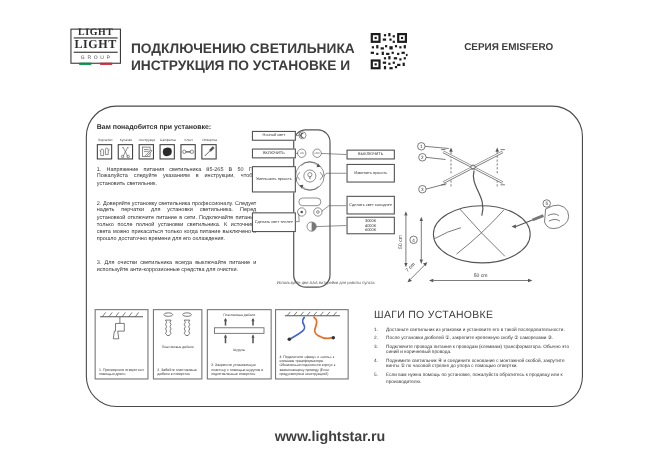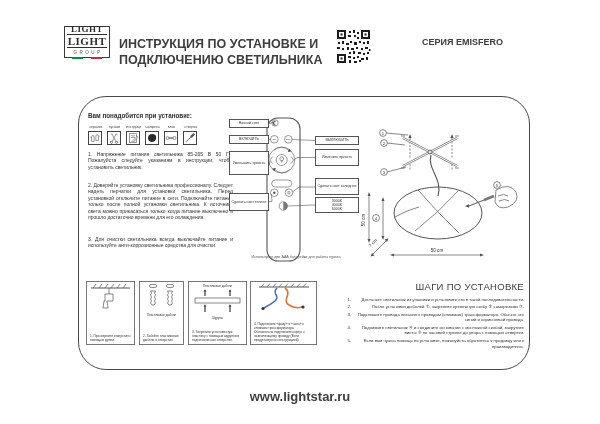--- a/index.html
+++ b/index.html
@@ -29,21 +29,21 @@
   .warn{left:88px;width:145px;font-size:5px;line-height:6.4px;color:#333;text-align:justify;}
   
   .rlabel{border:1px solid #555;background:#fff;box-sizing:border-box;display:flex;align-items:center;justify-content:center;
     text-align:center;font-size:3.6px;line-height:4.2px;color:#333;z-index:3;padding:1px;white-space:pre-line;}
   .remote-caption{left:225px;top:255px;width:142px;text-align:center;font-size:3.7px;color:#555;}
   
   .pict{border:1px solid #777;box-sizing:border-box;position:absolute;top:281px;height:64px;background:#fff;}
   .pict .cap{position:absolute;left:3px;right:2px;bottom:2px;font-size:3.2px;line-height:4px;color:#333;}
   .pict .plab{position:absolute;width:100%;text-align:center;font-size:2.9px;color:#333;}
   
-  .steps{left:340px;top:281px;width:184px;text-align:right;}
+  .steps{left:340px;top:281px;width:184px;}
   .steps h3{margin:0 0 5px 0;font-size:9.5px;font-weight:400;color:#3c3c3c;letter-spacing:.3px;}
   .step-row{display:flex;margin-bottom:1.5px;}
   .step-num{width:11px;flex:none;font-size:4.3px;line-height:5.8px;color:#333;}
   .step-text{flex:1;font-size:4.3px;line-height:5.8px;color:#333;}
   .footer{left:0;top:389px;width:600px;text-align:center;font-size:13px;font-weight:bold;color:#3f3f3f;}
   svg{display:block;}
   .thin{stroke:#555;fill:none;stroke-width:.7;}
 </style>
 </head>
 <body>
@@ -52,22 +52,22 @@
   <span class="logo-light">LIGHT</span>
   <span class="logo-star">LIGHT</span>
   <span class="logo-group">GROUP</span>
   <span class="logo-flag">
       <i style="background:#009246"></i>
       <i style="background:#ce2b37"></i>
     </span>
 </div>
 
 <div class="abs hdr-title">
+  <div>ПОДКЛЮЧЕНИЮ СВЕТИЛЬНИКА</div>
   <div>ИНСТРУКЦИЯ ПО УСТАНОВКЕ И</div>
-  <div>ПОДКЛЮЧЕНИЮ СВЕТИЛЬНИКА</div>
 </div>
 
 <svg class="abs" style="left:336px;top:29px" width="35" height="35" viewBox="0 0 35 35">
   <rect width="35" height="35" fill="#fff"></rect>
   <g fill="#1c1c1c">
     <rect x="1" y="1" width="9" height="9"></rect>
       <rect x="25" y="1" width="9" height="9"></rect>
       <rect x="1" y="25" width="9" height="9"></rect>
     <rect x="3" y="3" width="5" height="5" fill="#fff"></rect>
       <rect x="27" y="3" width="5" height="5" fill="#fff"></rect>

